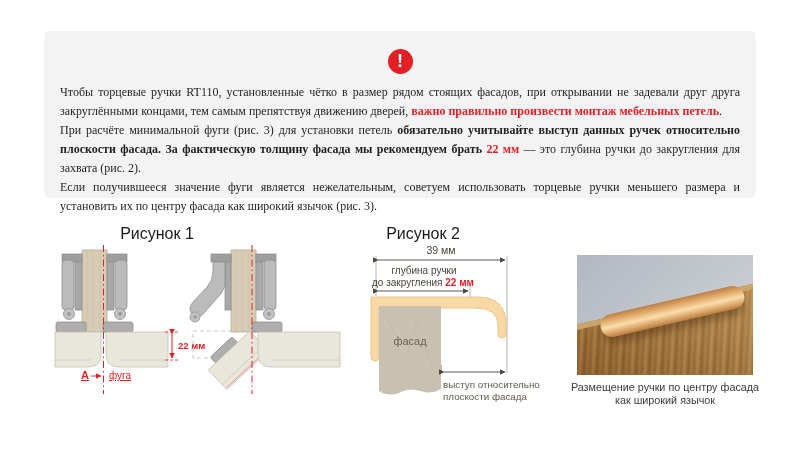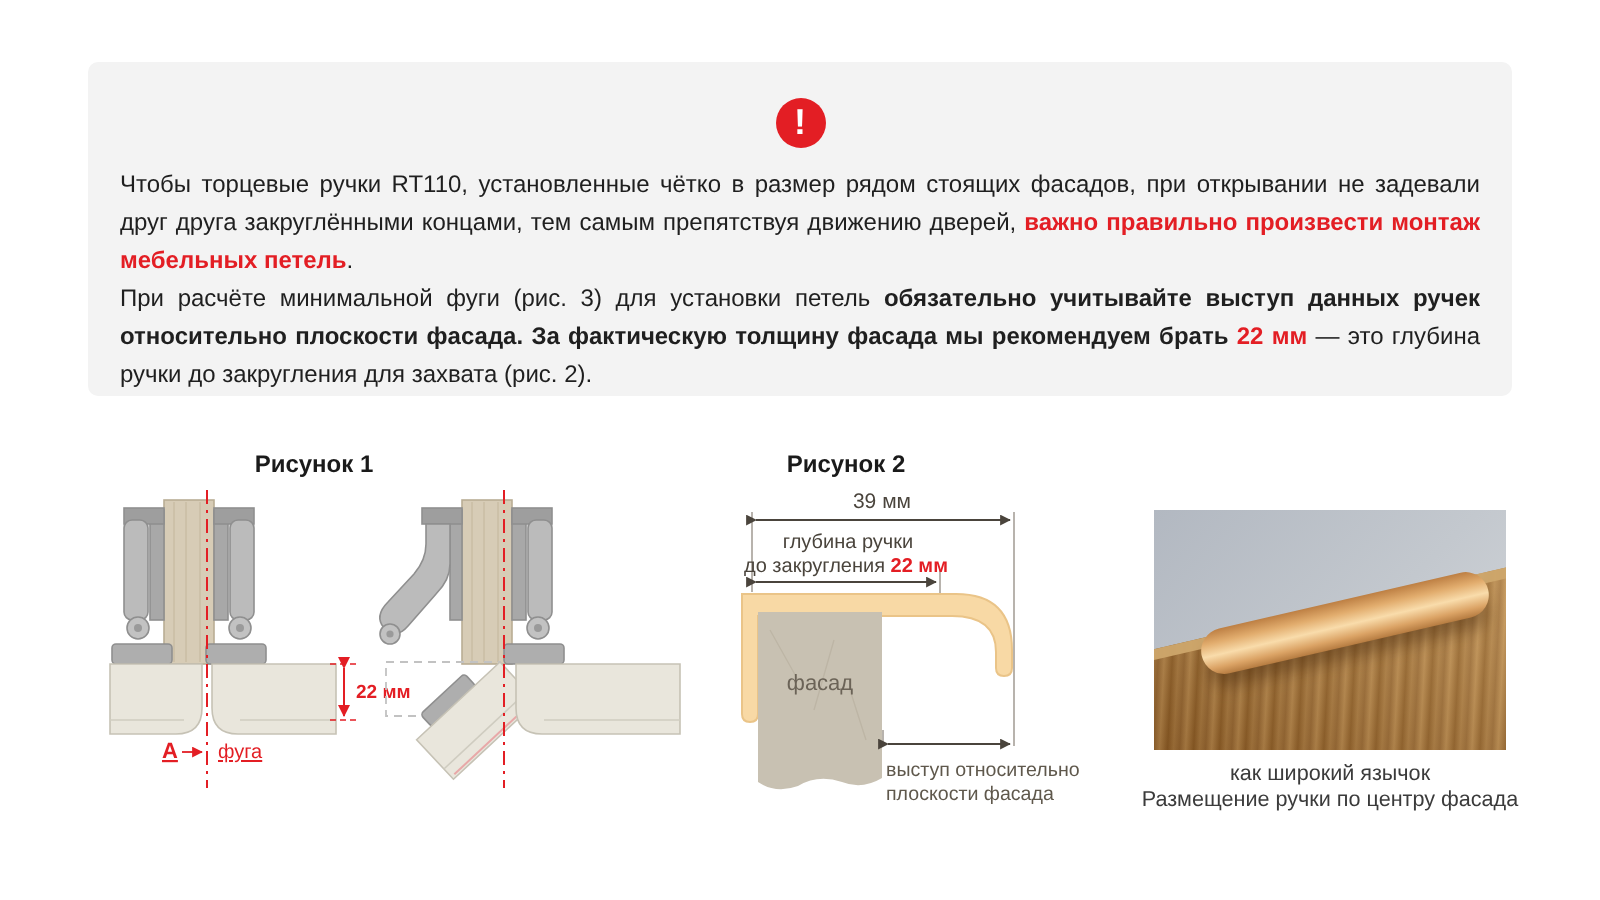--- a/index.html
+++ b/index.html
@@ -12,28 +12,28 @@
   body{font-family:"Liberation Sans",sans-serif;background:#fff;}
   #page{position:relative;width:800px;height:450px;background:#fff;overflow:hidden;}
 
   
   .notice{position:absolute;left:44px;top:31px;width:712px;height:167px;
     background:var(--notice-bg);border-radius:5px;padding:0 16px;}
   .notice-header{display:flex;align-items:center;justify-content:center;gap:12px;margin-top:17px;height:26px;}
   .warn-icon{width:25px;height:25px;border-radius:50%;background:var(--accent-red);color:#fff;
     display:flex;align-items:center;justify-content:center;font-weight:700;font-size:18px;line-height:1;}
   .notice-title{font-weight:700;font-size:13.5px;color:var(--text-color);}
-  .notice-body{margin-top:9px;font-size:12px;line-height:19px;color:var(--text-color);text-align:justify;}
+  .notice-body{margin-top:9px;font-size:12px;line-height:19px;color:var(--text-color);text-align:justify;font-family:Liberation Serif, serif;}
   .notice-body p{margin:0;}
   .seg-b{font-weight:700;}
   .seg-rb{font-weight:700;color:var(--accent-red);}
 
   
-  .fig-caption{position:absolute;top:225px;width:130px;text-align:center;font-weight:700;
-    font-size:12px;color:#1a1a1a;}
+  .fig-caption{position:absolute;top:225px;width:130px;text-align:center;font-weight:400;
+    font-size:16px;color:#1a1a1a;}
   #cap1{left:92px;} #cap2{left:358px;} #cap3{left:599px;margin-top:40px;}
 
   .fig-svg{position:absolute;}
   svg text{font-family:"Liberation Sans",sans-serif;}
 
   
   .photo{position:absolute;left:577px;top:255px;width:176px;height:120px;overflow:hidden;
     background:linear-gradient(135deg,#b2b8c1 0%,#c3c8ce 55%,#d3d6da 100%);}
   .wood{position:absolute;inset:0;
     clip-path:polygon(0% 58%,100% 24%,100% 100%,0% 100%);
@@ -55,20 +55,21 @@
 
 <div id="page">
 
   <div class="notice">
     <div class="notice-header">
       <div class="warn-icon">!</div>
     </div>
     <div class="notice-body">
       <p><span class="seg-n">Чтобы  торцевые ручки RT110, установленные чётко в размер рядом стоящих фасадов, при открывании не задевали друг друга закруглёнными концами, тем самым препятствуя движению дверей, </span><span class="seg-rb">важно правильно произвести монтаж мебельных петель</span><span class="seg-n">.</span></p>
       <p><span class="seg-n">При расчёте минимальной фуги (рис. 3) для установки петель </span><span class="seg-b">обязательно учитывайте выступ данных ручек относительно плоскости фасада. За фактическую толщину фасада мы рекомендуем брать </span><span class="seg-rb">22 мм</span><span class="seg-n"> — это глубина ручки до закругления для захвата (рис. 2).</span></p>
+      <p><span class="seg-n">Если получившееся значение фуги является нежелательным, советуем использовать торцевые ручки меньшего размера и установить их по центру фасада как широкий язычок (рис. 3).</span></p>
     </div>
   </div>
 
   <div id="cap1" class="fig-caption">Рисунок 1</div>
   <div id="cap2" class="fig-caption">Рисунок 2</div>
   <div id="cap3" class="fig-caption">Рисунок 3</div>
 
   <svg class="fig-svg" style="left:45px;top:242px;" width="300" height="170" viewBox="0 0 300 170">
     <defs>
       <marker id="arR" markerWidth="7" markerHeight="7" refX="5.5" refY="3" orient="auto">
@@ -183,17 +184,17 @@
     <text x="88" y="155" font-size="9.8" fill="#5f584c">плоскости фасада</text>
   </svg>
 
   <div class="photo">
     <div class="wood"></div>
     <div class="wood-bevel"></div>
     <div class="handle-shadow"></div>
     <div class="handle3"></div>
   </div>
   <div class="photo-caption">
+    <div>Размещение ручки по центру фасада</div>
     <div>как широкий язычок</div>
-    <div>Размещение ручки по центру фасада</div>
   </div>
 
 </div>
 
 </body></html>

